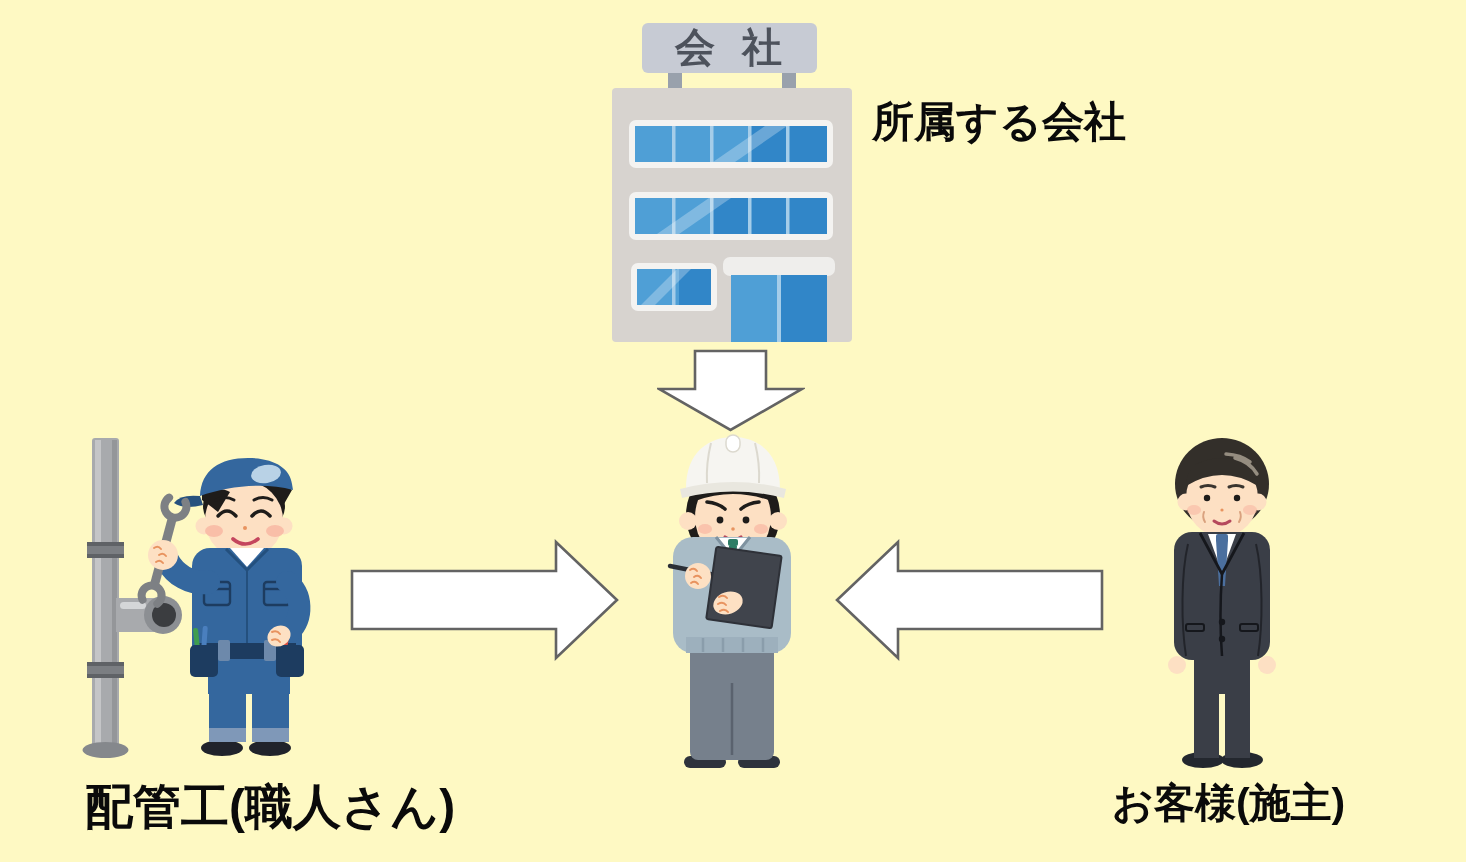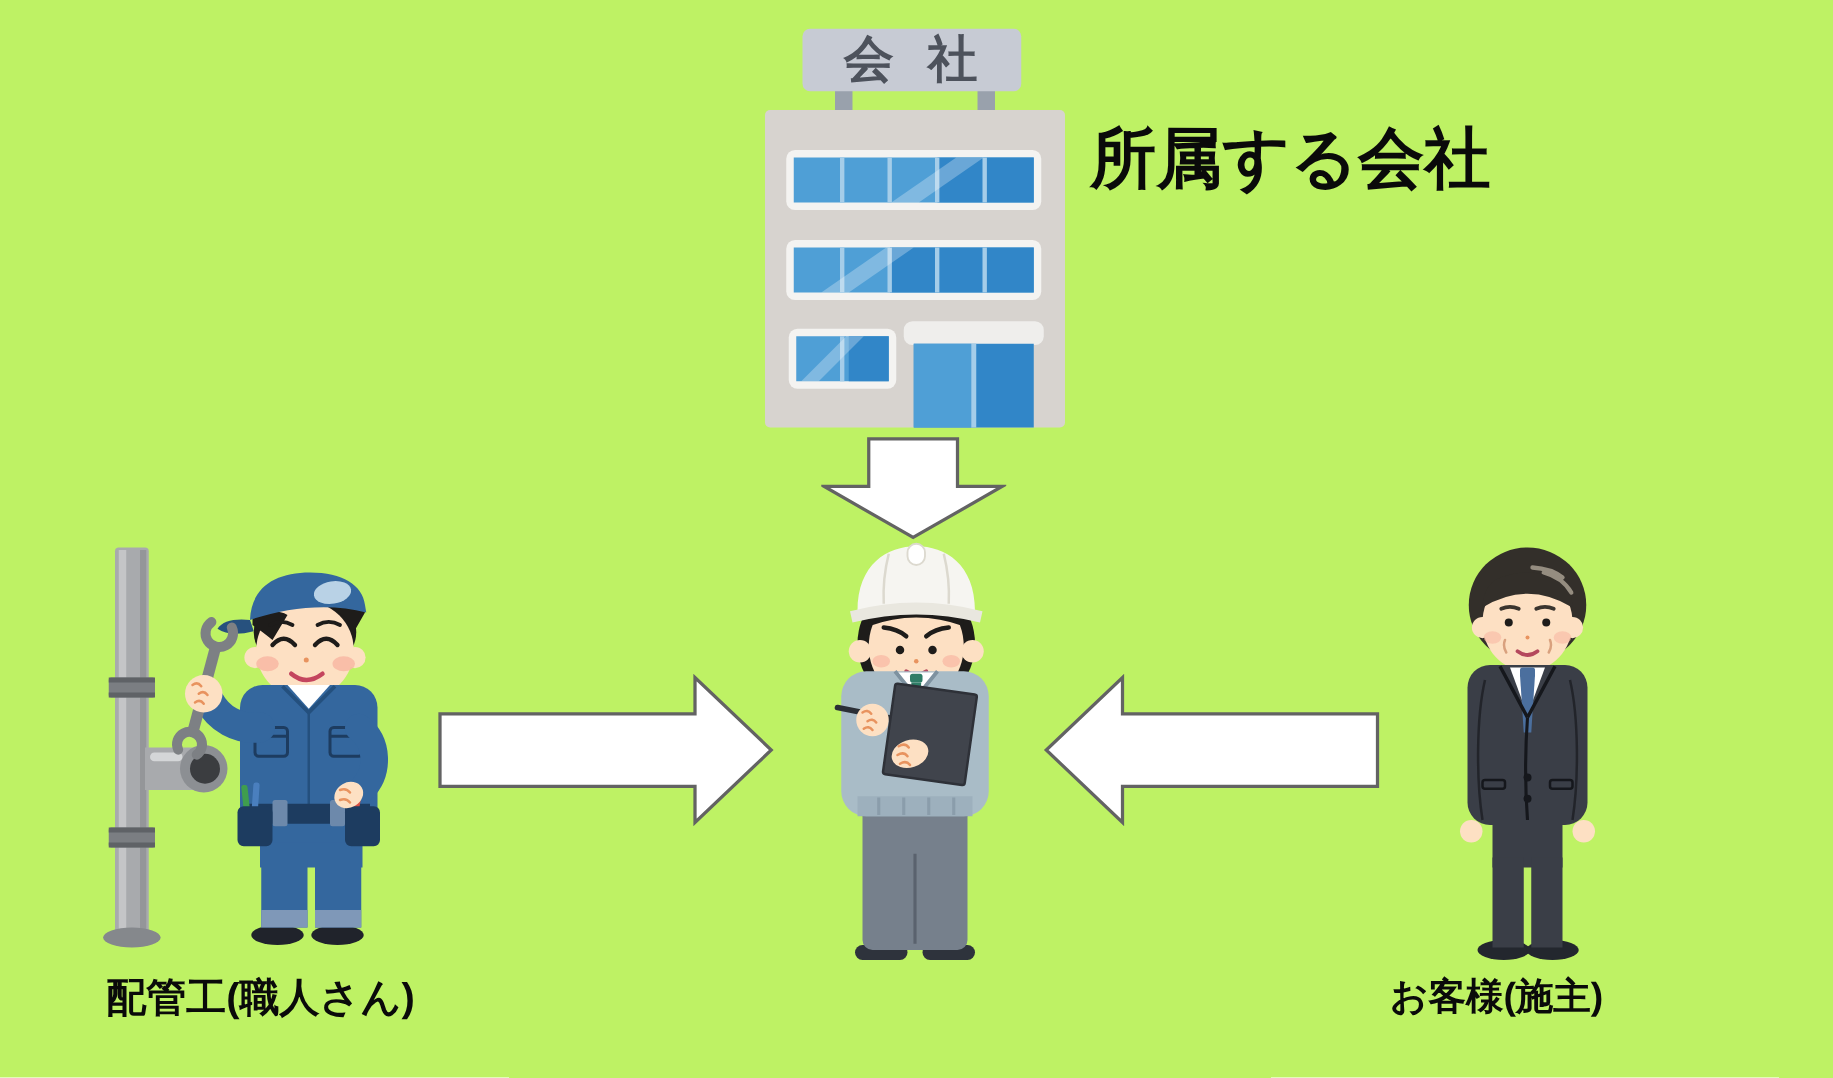--- a/index.html
+++ b/index.html
@@ -1,32 +1,32 @@
 <!DOCTYPE html>
 <html style="--label-text: #0a0a0a; --arrow-fill: #ffffff; --arrow-stroke: #636363; --building-wall: #d7d3cf; --building-sign: #c7cbd4; --building-sign-text: #4d525c; --window-frame: #f4f3f1; --window-blue: #4f9fd6; --window-blue-dark: #3186c8; --window-divider: #a5cde9; --awning: #efeeec; --pipe-gray: #a8aaad; --pipe-dark: #7b7e82; --wrench-gray: #7d8084; --plumber-blue: #34679e; --plumber-blue-dark: #27517e; --plumber-belt: #1d3c60; --manager-jacket: #a9bcc7; --manager-jacket-line: #7e92a0; --manager-pants: #76808c; --manager-helmet: #f6f5f1; --manager-tie: #2e7d66; --clipboard: #40444c; --customer-suit: #3a3e47; --customer-suit-line: #15171c; --customer-tie: #4b6f9e; --customer-hair: #332f2a; --hair-black: #1e1c1a; --skin: #fde0c3; --cheek: #f8b7a3; --mouth: #b5485d; --knuckle: #e8935f; --shoe-dark: #20232b;"><head>
 <meta charset="utf-8">
 <style>
   * { margin:0; padding:0; box-sizing:border-box; }
   html,body { background:#fff; }
   .canvas {
     position:relative; width:1466px; height:862px;
-    background:#bef264; overflow:hidden;
+    background:#fef9c3; overflow:hidden;
     font-family:"Liberation Sans","DejaVu Sans",sans-serif;
   }
   .abs { position:absolute; }
   figure { margin:0; }
   .label {
     position:absolute; white-space:nowrap;
     font-weight:700; color:var(--label-text,#0a0a0a);
     line-height:1.05; letter-spacing:0px;
   }
-  .label-company  { left:872px; top:100px;  font-size:53px; }
-  .label-plumber  { left:85px;  top:782px;  font-size:32px; }
+  .label-company  { left:872px; top:100px;  font-size:42px; }
+  .label-plumber  { left:85px;  top:782px;  font-size:48px; }
   .label-manager  { left:589px; top:782px;  font-size:41px; }
-  .label-customer { left:1112px;top:782px;  font-size:30px; }
+  .label-customer { left:1112px;top:782px;  font-size:41px; }
   .arrow polygon {
     fill:var(--arrow-fill,#fff);
     stroke:var(--arrow-stroke,#636363);
     stroke-width:2.6; stroke-linejoin:miter;
   }
   svg { display:block; }
   .sign-text {
     font-weight:700; font-size:40px; letter-spacing:27px;
     fill:var(--building-sign-text,#4d525c);
   }

